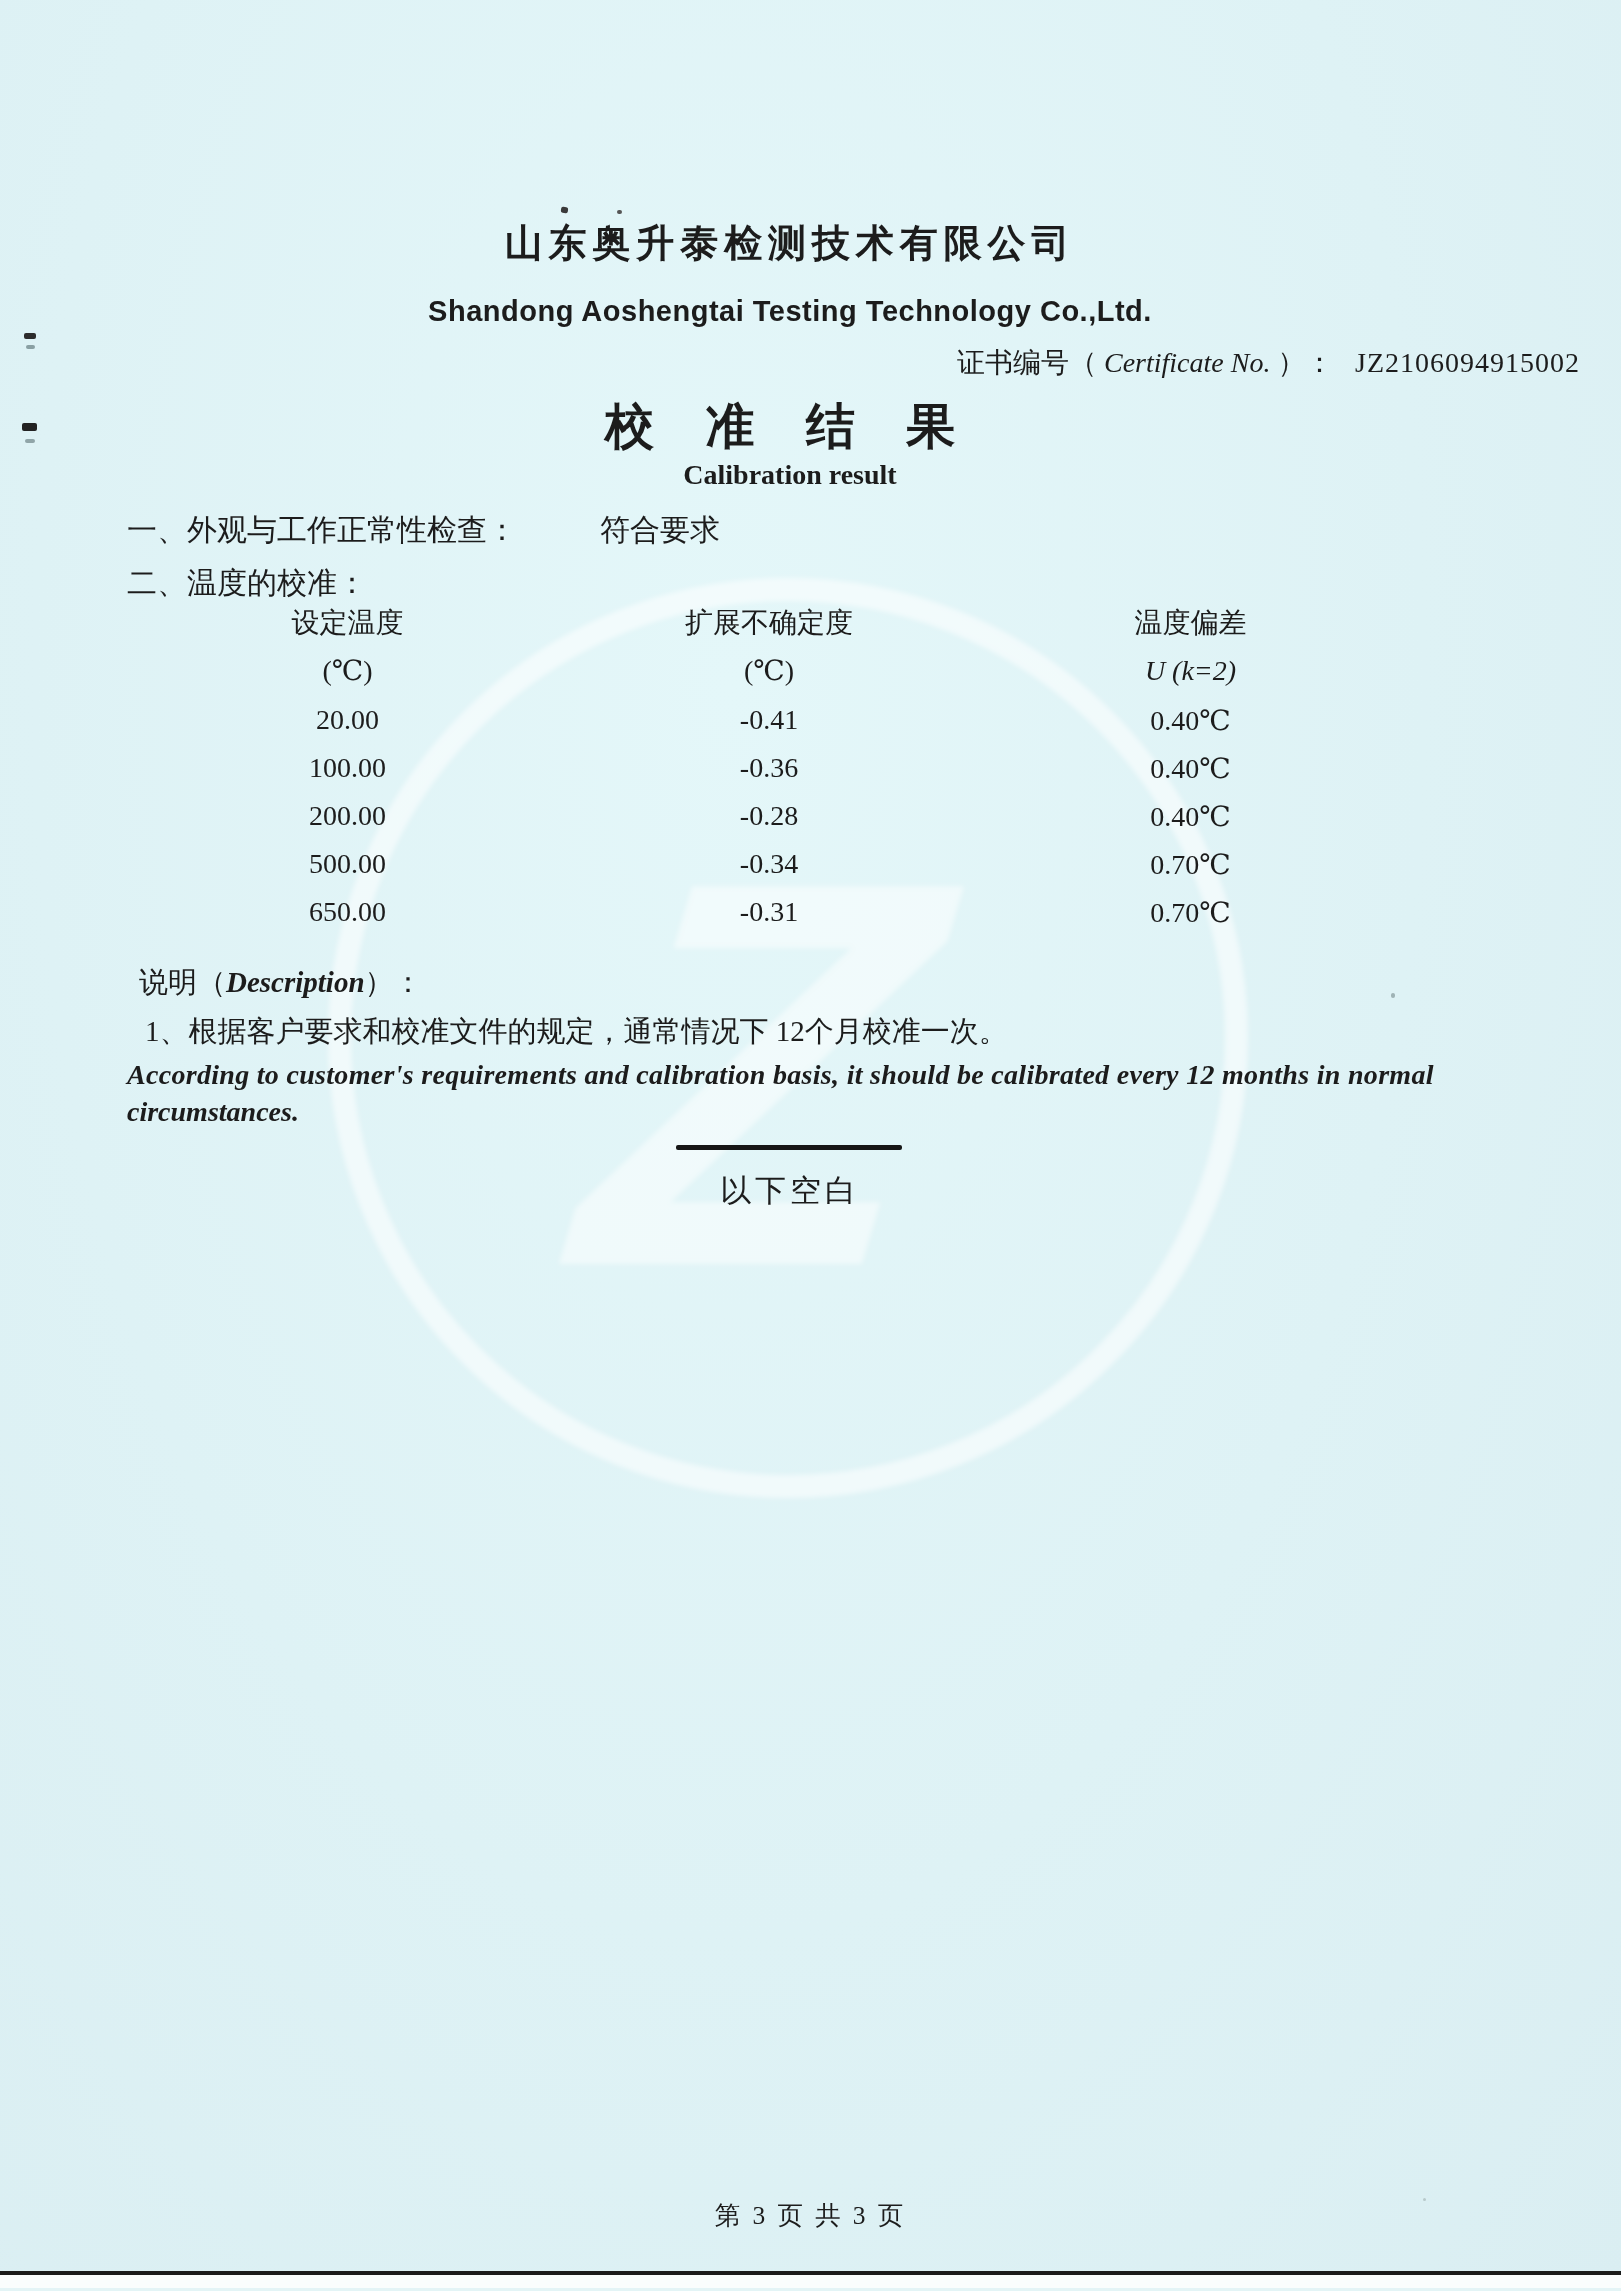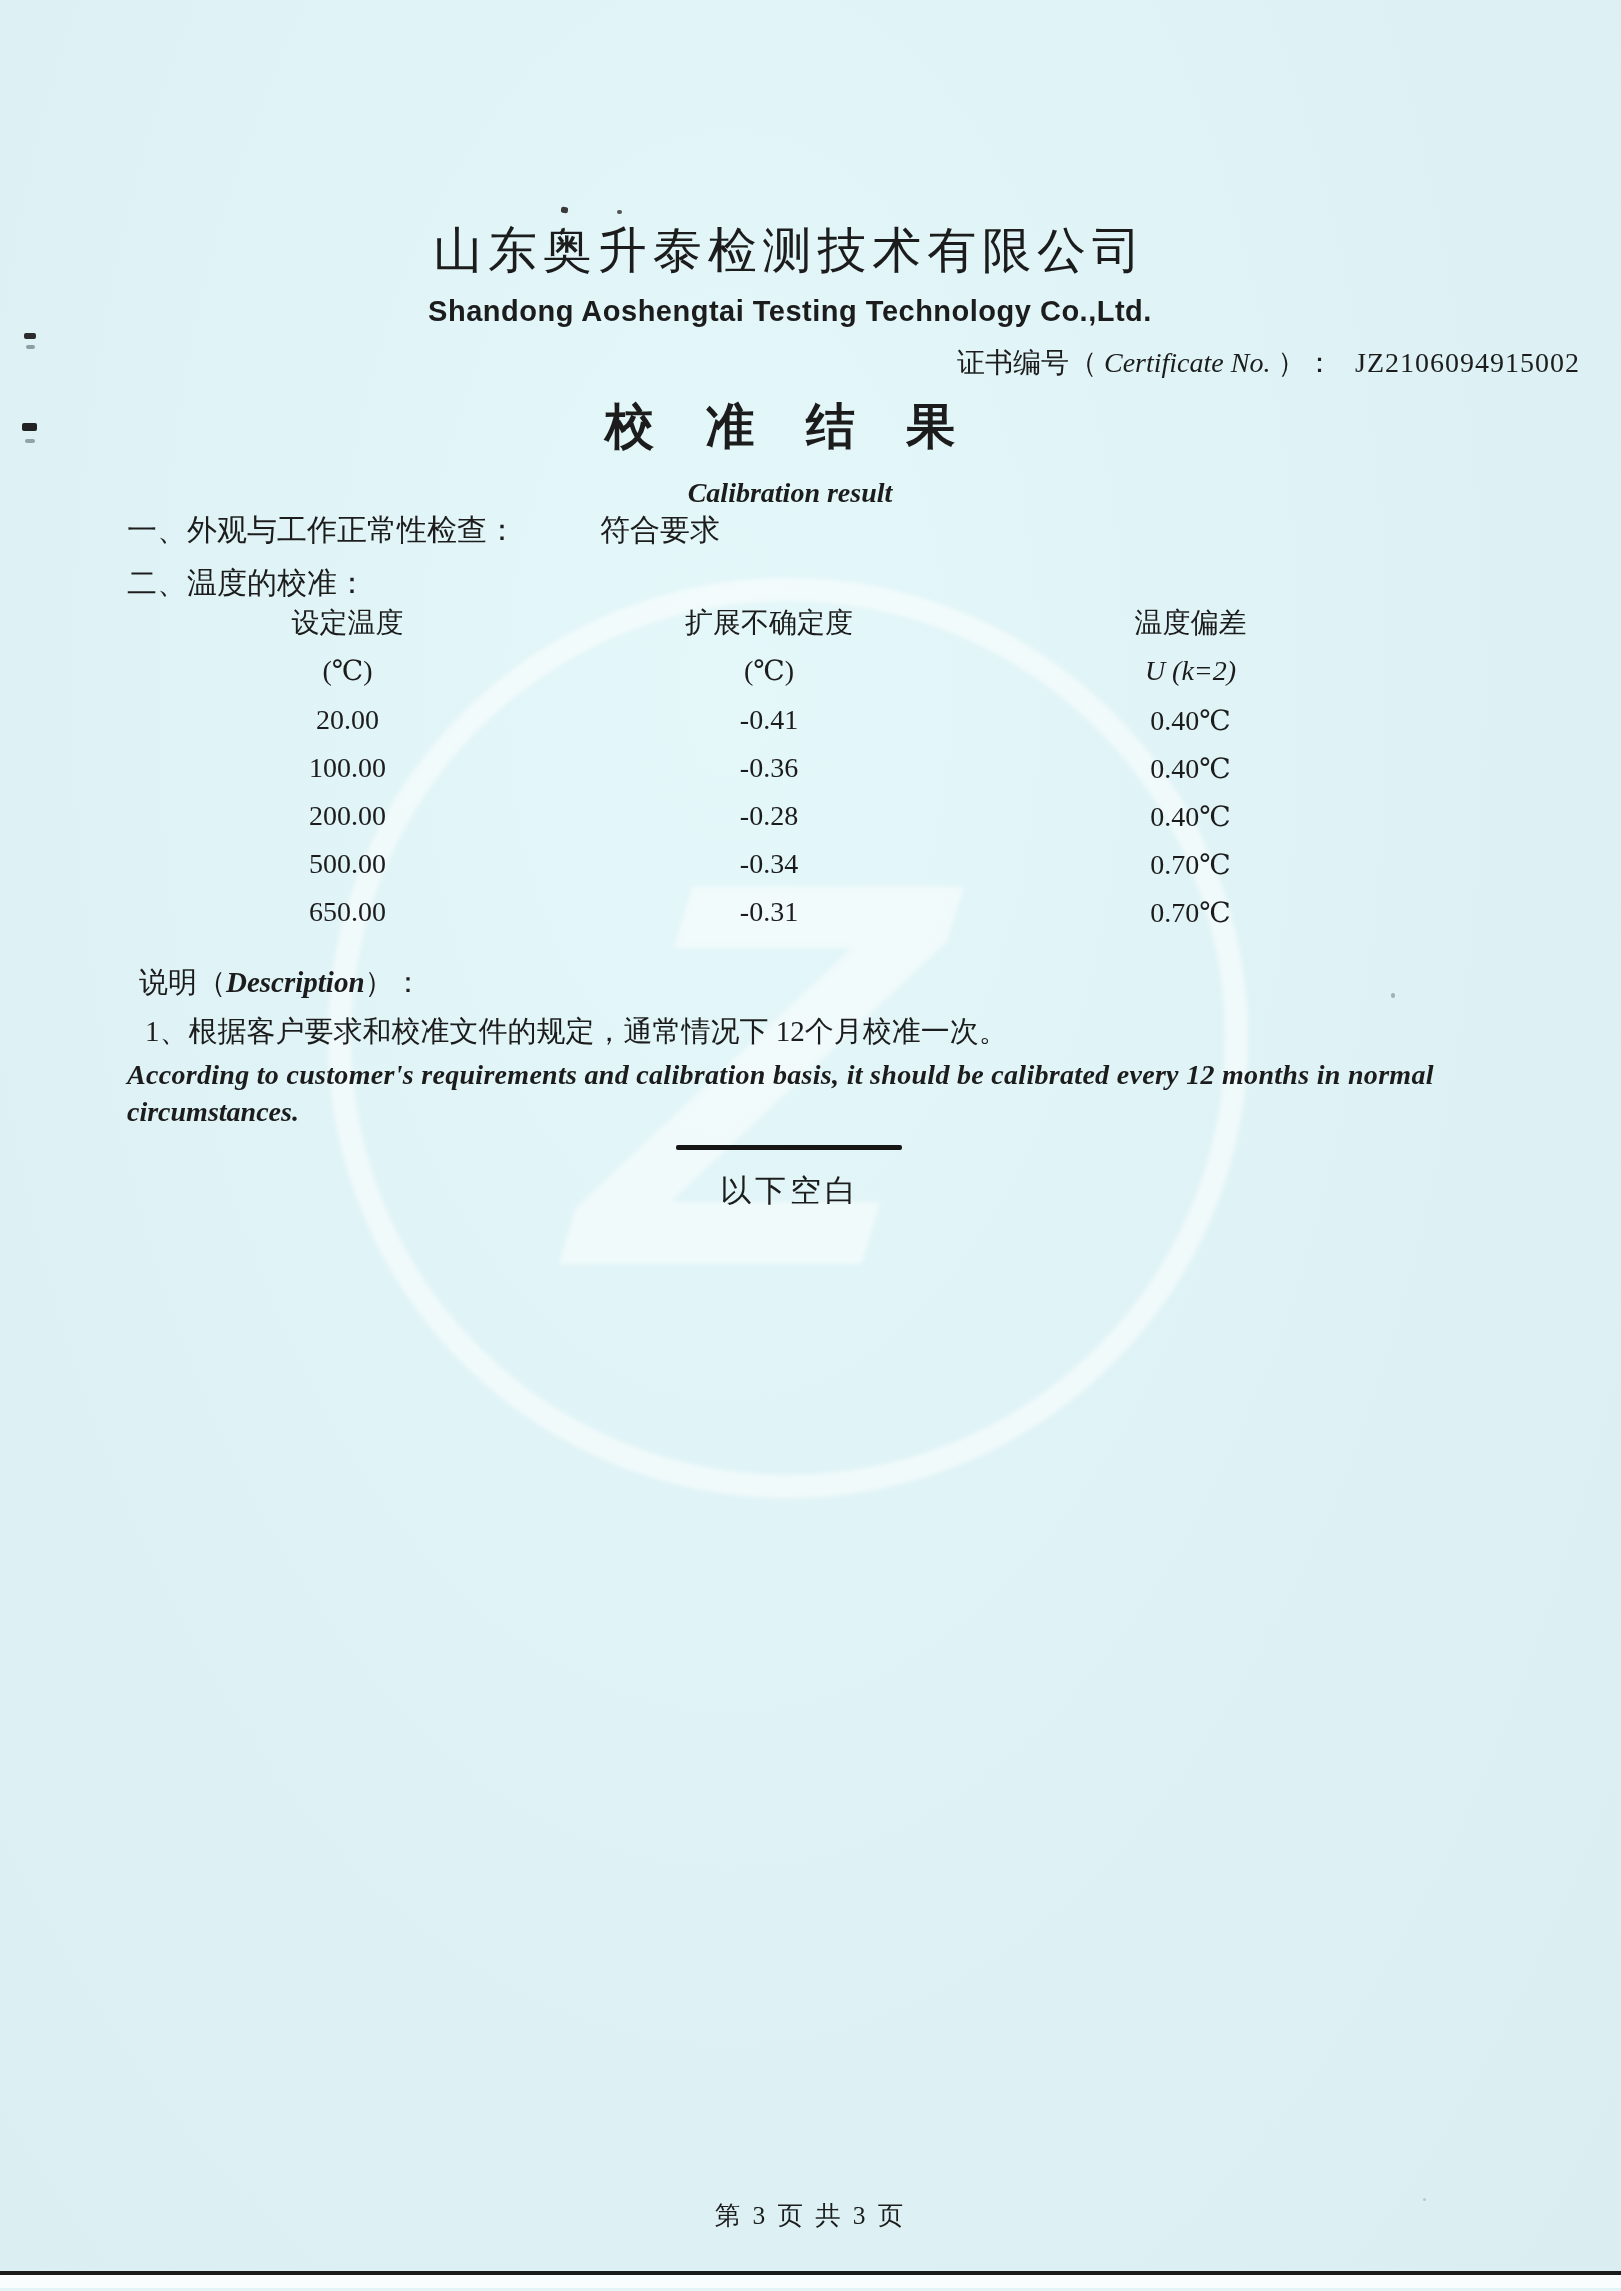--- a/index.html
+++ b/index.html
@@ -29,27 +29,27 @@
     display: flex; align-items: center; justify-content: center;
     font-family: "Liberation Sans", sans-serif;
     font-size: 549px; font-weight: 800; font-style: italic;
     color: rgba(255,255,255,0.5);
     transform: skewX(-6deg);
   }
 
   .content { position: absolute; inset: 0; z-index: 2; }
 
   
-  .company-cn { top: 218px; font-size: 49px; font-weight: 400; letter-spacing: 5.9px; }
+  .company-cn { top: 218px; font-size: 38px; font-weight: 700; letter-spacing: 5.9px; }
   .company-en { top: 295px; font-size: 29px; font-weight: 700; font-family: "Liberation Sans", "DejaVu Sans", sans-serif; letter-spacing: 0.5px; }
   .cert-line { top: 344px; font-size: 28px; font-weight: 400; text-align: right; }
   .cert-en { font-style: italic; }
   .cert-no { margin-left: 21.6px; letter-spacing: 1px; }
   .result-cn { top: 394px; font-size: 49px; font-weight: 700; letter-spacing: 19.6px; }
-  .result-en { top: 477px; font-size: 28px; font-weight: 700; font-style: italic; }
+  .result-en { top: 459px; font-size: 28px; font-weight: 700; }
 
   
   .sec1 { top: 510px; left: 127px; font-size: 30px; }
   .sec1-val { margin-left: 83px; }
   .sec2 { top: 563px; left: 127px; font-size: 30px; }
 
   
   .cal-table { top: 600px; left: 127px; width: 1284px; display: grid; grid-template-columns: 441px 402px 441px; }
   .cal-table .cell { display: flex; align-items: center; justify-content: center; white-space: nowrap; font-size: 28px; }
   .cal-table .hrow { height: 45px; }

